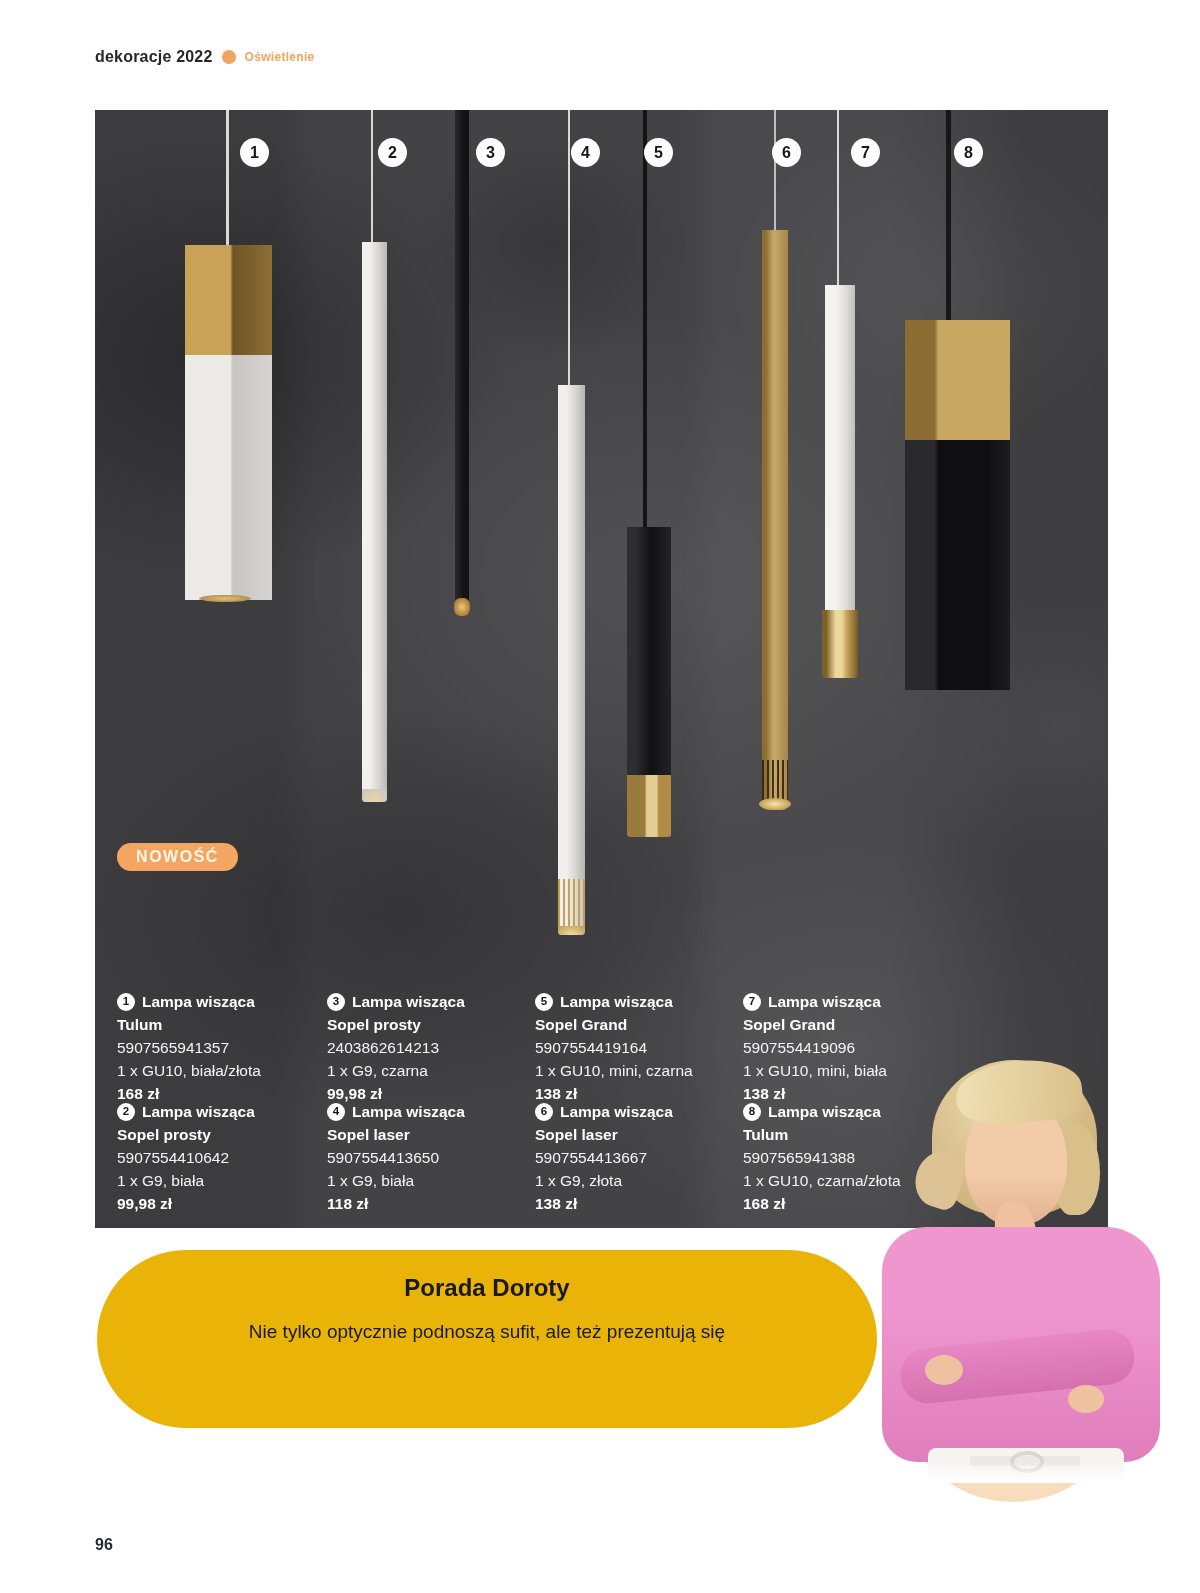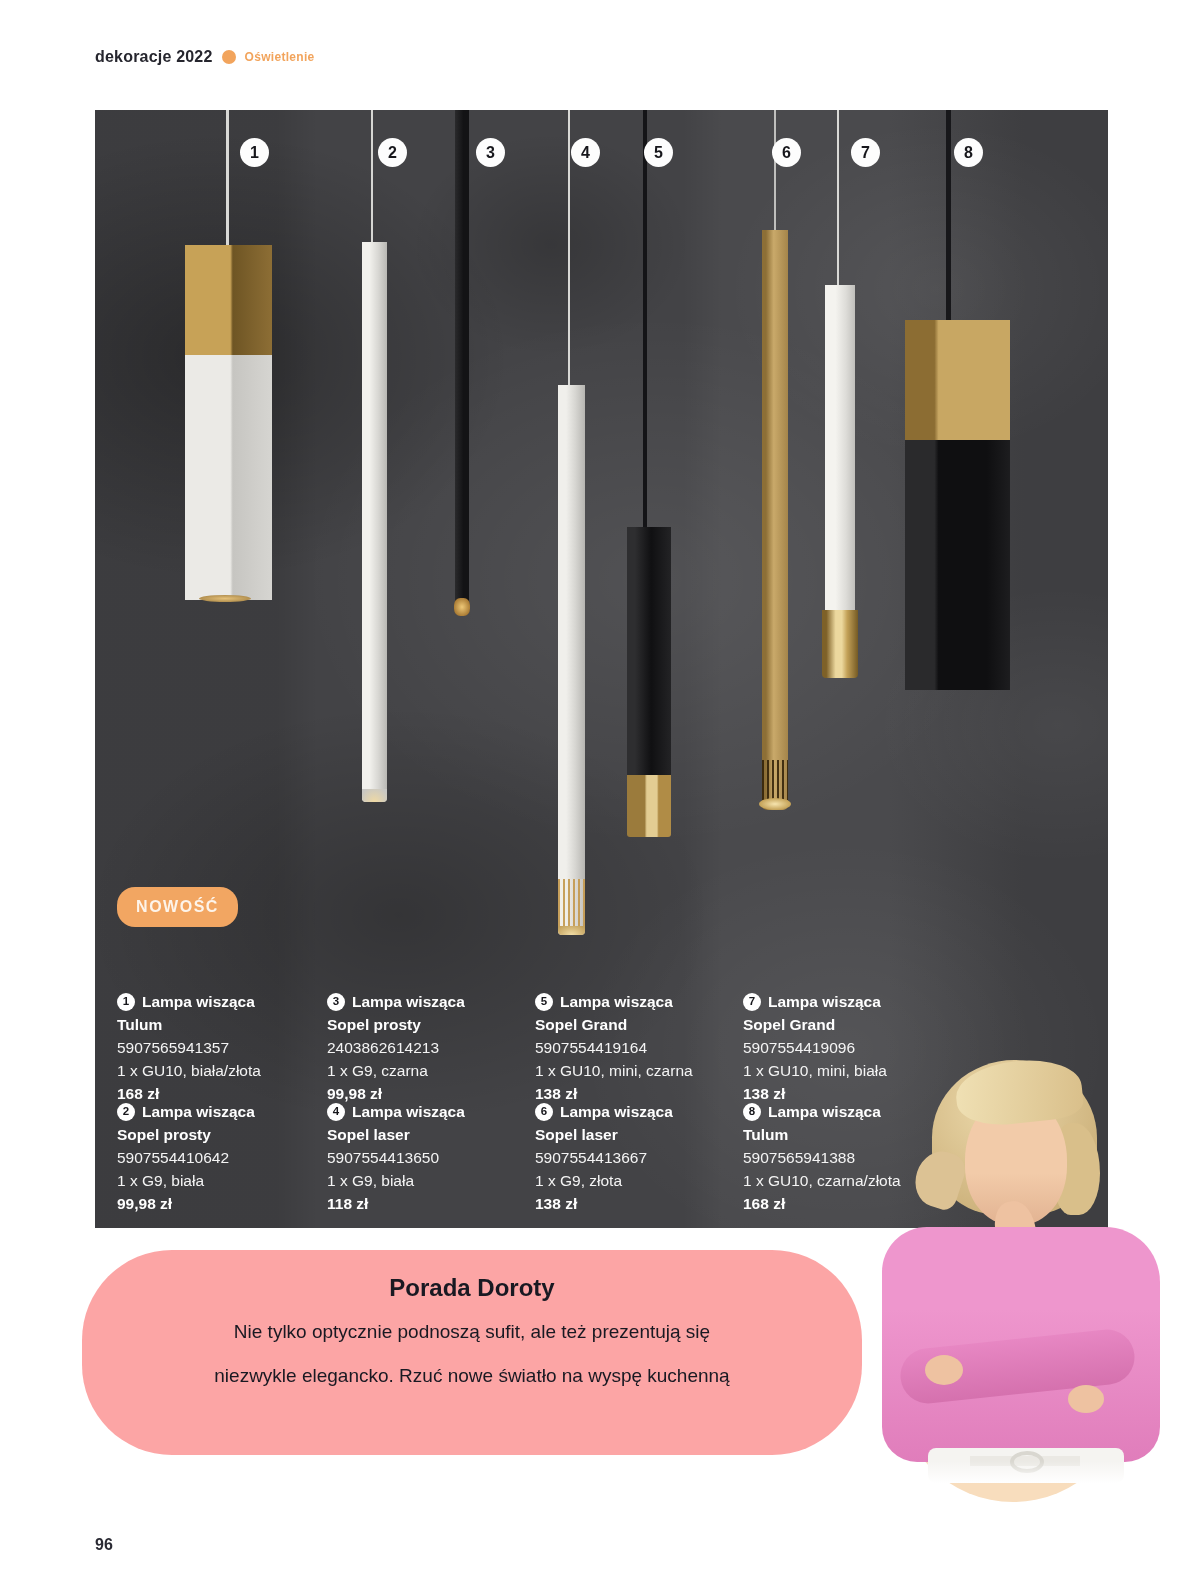--- a/index.html
+++ b/index.html
@@ -84,36 +84,36 @@
   .l7-band { position:absolute; left:727px; top:500px; width:36px; height:68px; border-radius:0 0 4px 4px;
     background:linear-gradient(90deg,#7e6128 0 12%,#ecd89e 38% 55%,#c3a158 70%,#755a24 100%); }
 
   
   .l8-cord { left:851px; height:210px; width:5px; background:#17171a; }
   .l8-box { position:absolute; left:810px; top:210px; width:105px; height:370px; }
   .l8-gold { height:120px; background:linear-gradient(90deg,#8c6d33 0 28%,#c8a763 32% 100%); }
   .l8-black { height:250px; background:linear-gradient(90deg,#2a2a2c 0 28%,#0f0f11 32% 78%,#1d1d1f 100%); }
 
   
-  .new-pill { position:absolute; left:22px; top:733px; width:121px; height:40px; border-radius:18px;
+  .new-pill { position:absolute; left:22px; top:733px; width:121px; height:28px; border-radius:18px;
     background:#f2a662; color:#fdf4ea; font-size:16px; font-weight:700; letter-spacing:1.5px;
-    display:flex; align-items:center; justify-content:center;margin-top:44px; }
+    display:flex; align-items:center; justify-content:center; }
 
   
   .prod { position:absolute; width:205px; color:#ffffff; font-size:15.5px; line-height:23px; }
   .prod .line1 { display:flex; align-items:center; gap:7px; font-weight:700; }
   .mini-badge { width:18px; height:18px; border-radius:50%; background:#ffffff; color:#17171c;
     font-size:11.5px; font-weight:700; display:inline-flex; align-items:center; justify-content:center; flex:0 0 18px; }
   .prod .pname { font-weight:700; }
   .prod .pean, .prod .pspec { font-weight:400; color:#f4f4f4; }
   .prod .pprice { font-weight:700; }
 
   
-  .advice { position:absolute; left:82px; top:1250px; width:780px; height:205px; border-radius:90px;
-    background:#fca5a5; text-align:center; color:#191922; z-index:2; }
+  .advice { position:absolute; left:97px; top:1250px; width:780px; height:178px; border-radius:90px;
+    background:#eab308; text-align:center; color:#191922; z-index:2; }
   .advice .title { margin-top:24px; font-size:24px; font-weight:800; }
   .advice .body { margin-top:8px; font-size:19px; font-weight:500; line-height:44px; }
 
   
   .peach-circle { position:absolute; left:897px; top:1270px; width:232px; height:232px; border-radius:50%;
     background:#f8ddbd; z-index:3; }
   .woman { position:absolute; left:870px; top:1055px; width:300px; height:428px; z-index:4; }
   .woman div { position:absolute; }
   .hair-back { left:62px; top:5px; width:165px; height:155px; border-radius:55% 55% 45% 45%;
     background:radial-gradient(circle at 40% 30%, #ecd9ab, #c9ad76 85%); }
@@ -287,21 +287,20 @@
       <div class="pean">5907565941388</div>
       <div class="pspec">1 x GU10, czarna/złota</div>
       <div class="pprice">168 zł</div>
     </div>
   </div>
 
   <div class="advice">
     <div class="title">Porada Doroty</div>
     <div class="body">
       <div>Nie tylko optycznie podnoszą sufit, ale też prezentują się</div>
-      <div>niezwykle elegancko. Rzuć nowe światło na wyspę kuchenną</div>
     </div>
   </div>
 
   <div class="peach-circle"></div>
   <div class="woman">
     <div class="hair-back"></div>
     <div class="hair-flick-l"></div>
     <div class="hair-side-r"></div>
     <div class="face"></div>
     <div class="fringe"></div>

